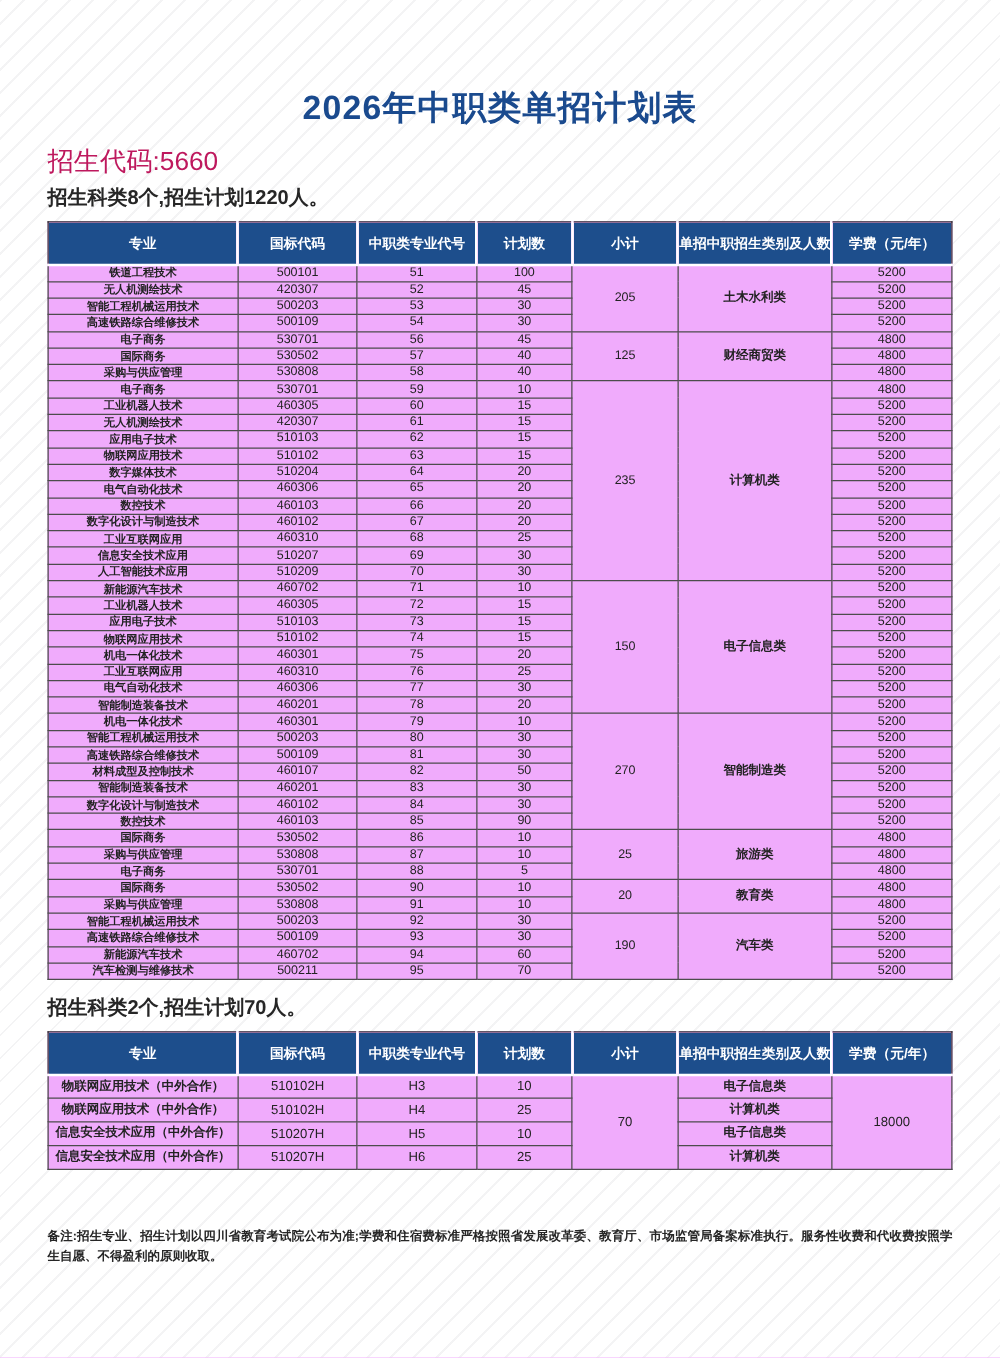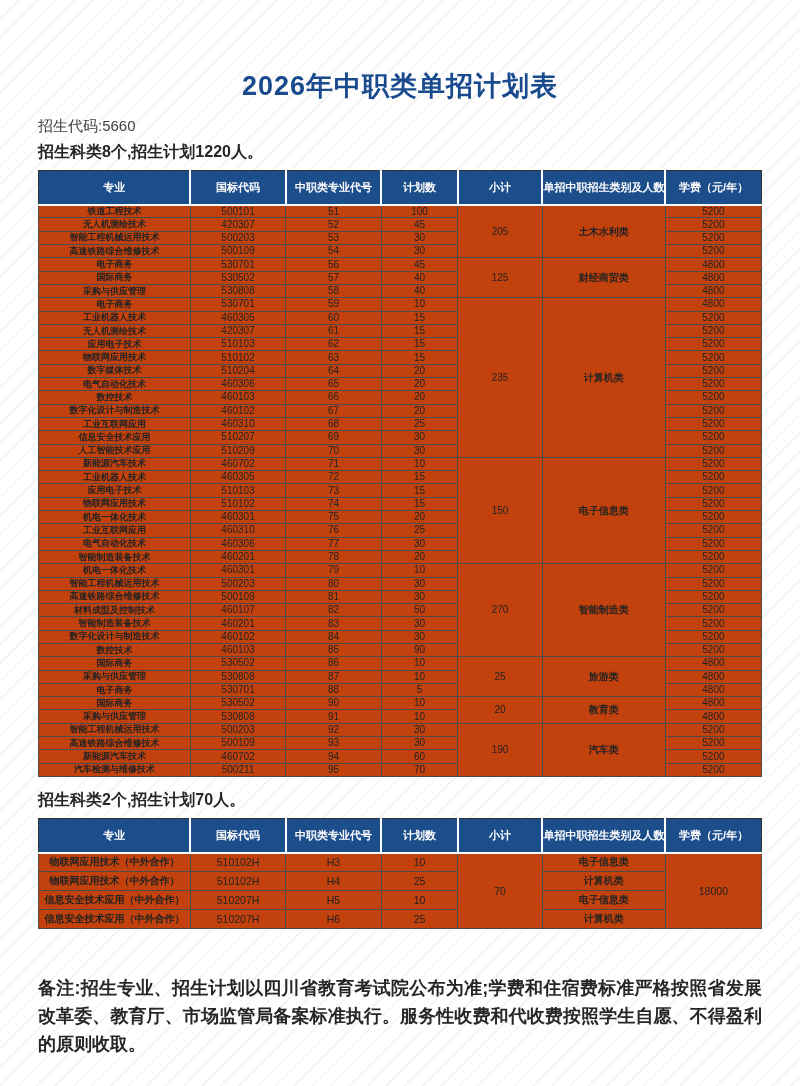--- a/index.html
+++ b/index.html
@@ -17,24 +17,24 @@
     color:var(--body);
     background:
       repeating-linear-gradient(135deg, rgba(175,175,182,0.14) 0 1.6px, rgba(0,0,0,0) 1.6px 13px),
       #ffffff;
   }
   .page{width:800px;padding:52px 38px 0 38px;}
   .title{
     margin:16px 0 13px 0;text-align:center;
     font-size:27px;font-weight:bold;color:var(--title);letter-spacing:1px;
   }
-  .code-line{font-size:15px;line-height:1.2;margin:0 0 7px 0;color:#404040;}
+  .code-line{font-size:21px;line-height:1.2;margin:0 0 7px 0;color:#be185d;}
   .summary-line{font-size:16px;line-height:1.2;margin:0 0 9px 0;color:#262626;font-weight:bold;}
   table.plan-table{
-    width:100%;border-collapse:collapse;table-layout:fixed;background:#c2410c;
+    width:100%;border-collapse:collapse;table-layout:fixed;background:#f0abfc;
   }
   .plan-table th{
     background:var(--hbg);color:#ffffff;
     font-size:11px;font-weight:bold;
     height:34px;padding:0;text-align:center;
     border:1px solid #333;
     border-bottom:2.5px solid #ffffff;
     overflow:hidden;white-space:nowrap;
   }
   .plan-table th:not(:first-child){border-left:2px solid #ffffff;}
@@ -47,21 +47,21 @@
   .t1 td{height:13.3px;}
   .t1 td.c-major{font-size:9px;font-weight:bold;}
   .t1 td.c-cat{font-size:10px;font-weight:bold;}
   tr.group-start td{border-top:1.8px solid var(--bd-strong);}
   .t2 td{height:19px;font-size:10.5px;}
   .t2 td.c-major{font-size:10px;font-weight:bold;}
   .t2 td.c-cat{font-size:10px;font-weight:bold;}
   .sec2{margin-top:13px;}
   .note{
     margin:46px 0 0 0;
-    font-size:18px;font-weight:bold;line-height:1.55;color:#262626;
+    font-size:10px;font-weight:bold;line-height:1.55;color:#262626;
     text-align:justify;
   }
 </style>
 </head>
 <body>
 
 <div class="page">
 
   <h1 class="title">2026年中职类单招计划表</h1>
 

